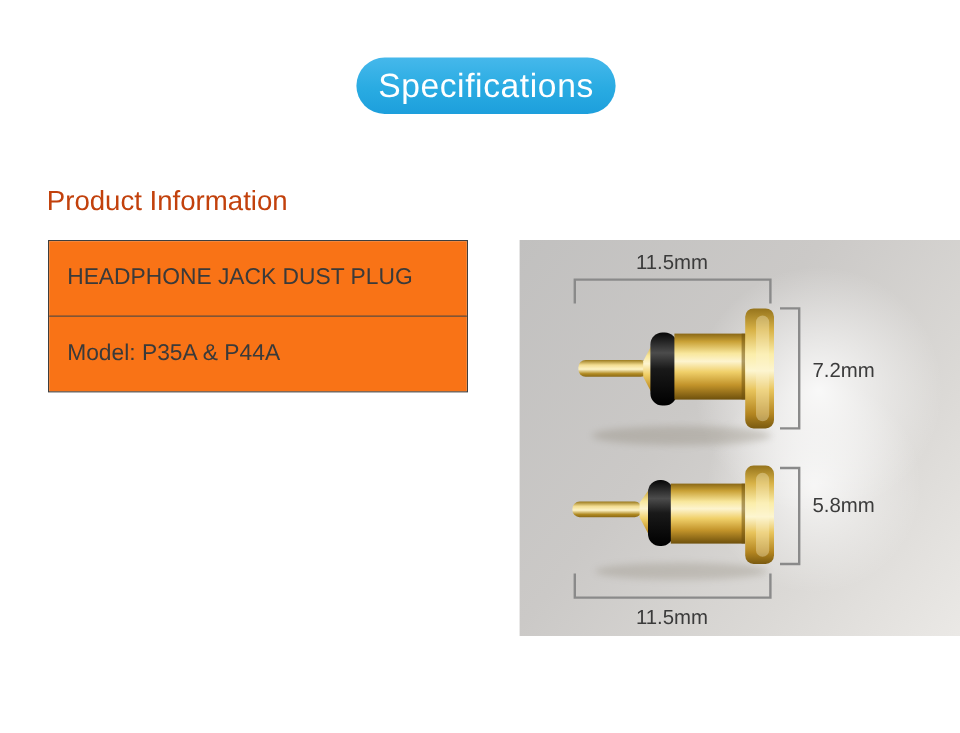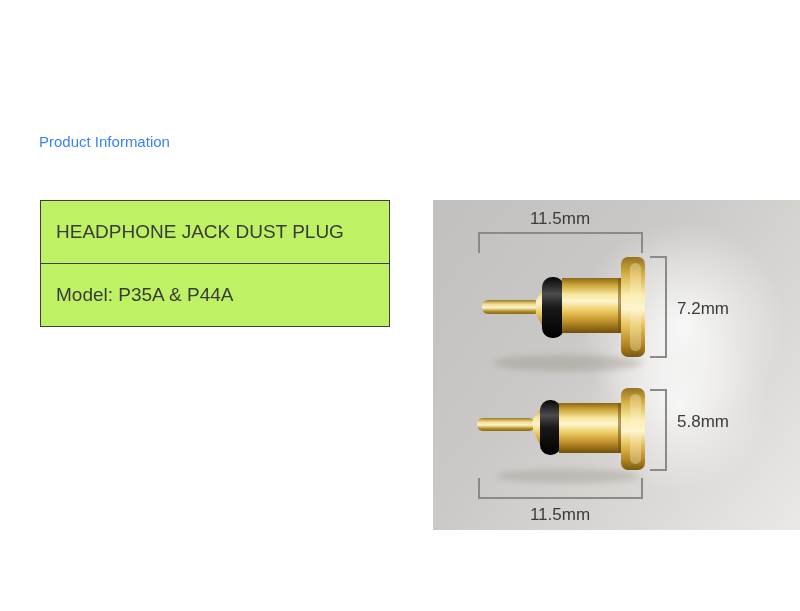--- a/index.html
+++ b/index.html
@@ -8,52 +8,55 @@
     font-family:"Liberation Sans", sans-serif;color:#3a3a3a;
   }
   .badge{
     position:absolute;left:297px;top:48px;width:216px;height:47px;
     border-radius:24px;
     background:linear-gradient(180deg,#45b8eb 0%,#29abe2 55%,#1d9fdc 100%);
     color:#ffffff;font-size:28px;letter-spacing:0.5px;
     display:flex;align-items:center;justify-content:center;
   }
   .section-heading{
-    position:absolute;top:133px;font-size:15px;color:#3b82f6;
+    position:absolute;top:154px;font-size:23px;color:#c2410c;
   }
   .heading-left{left:39px;}
   .heading-right{left:434px;}
   .spec-table{
     position:absolute;left:40px;top:200px;width:350px;
     border:1px solid #3f3f3f;box-sizing:border-box;
   }
   .spec-row{
     height:62px;border-bottom:1px solid #3f3f3f;
     display:flex;align-items:center;padding-left:15px;
-    font-size:19px;color:#3a3a3a;background:#bef264;
+    font-size:19px;color:#3a3a3a;background:#f97316;
   }
   .spec-row:last-child{border-bottom:none;}
   .photo{
     position:absolute;left:433px;top:200px;width:372px;height:330px;
     background:
       radial-gradient(circle at 67% 38%, rgba(255,255,255,0.85) 0%, rgba(255,255,255,0) 32%),
       radial-gradient(circle at 66% 62%, rgba(255,255,255,0.75) 0%, rgba(255,255,255,0) 28%),
       linear-gradient(128deg,#c1c0bf 0%,#cbc9c7 40%,#dbd9d6 72%,#ebe9e6 100%);
   }
   .photo svg{display:block;}
   .dim-label{
     font-size:17px;fill:#3b3b3b;font-family:"Liberation Sans", sans-serif;
   }
   .dim-line{stroke:#8a8a8a;stroke-width:2;fill:none;}
 </style>
 </head>
 <body>
 
 <div id="canvas">
 
+  <div class="badge">
+    <span>Specifications</span>
+  </div>
 
   <div class="section-heading heading-left">Product Information</div>
 
 
   <div class="spec-table">
     <div class="spec-row">HEADPHONE JACK DUST PLUG</div>
     <div class="spec-row">Model: P35A &amp; P44A</div>
   </div>
 
   <div class="photo">

